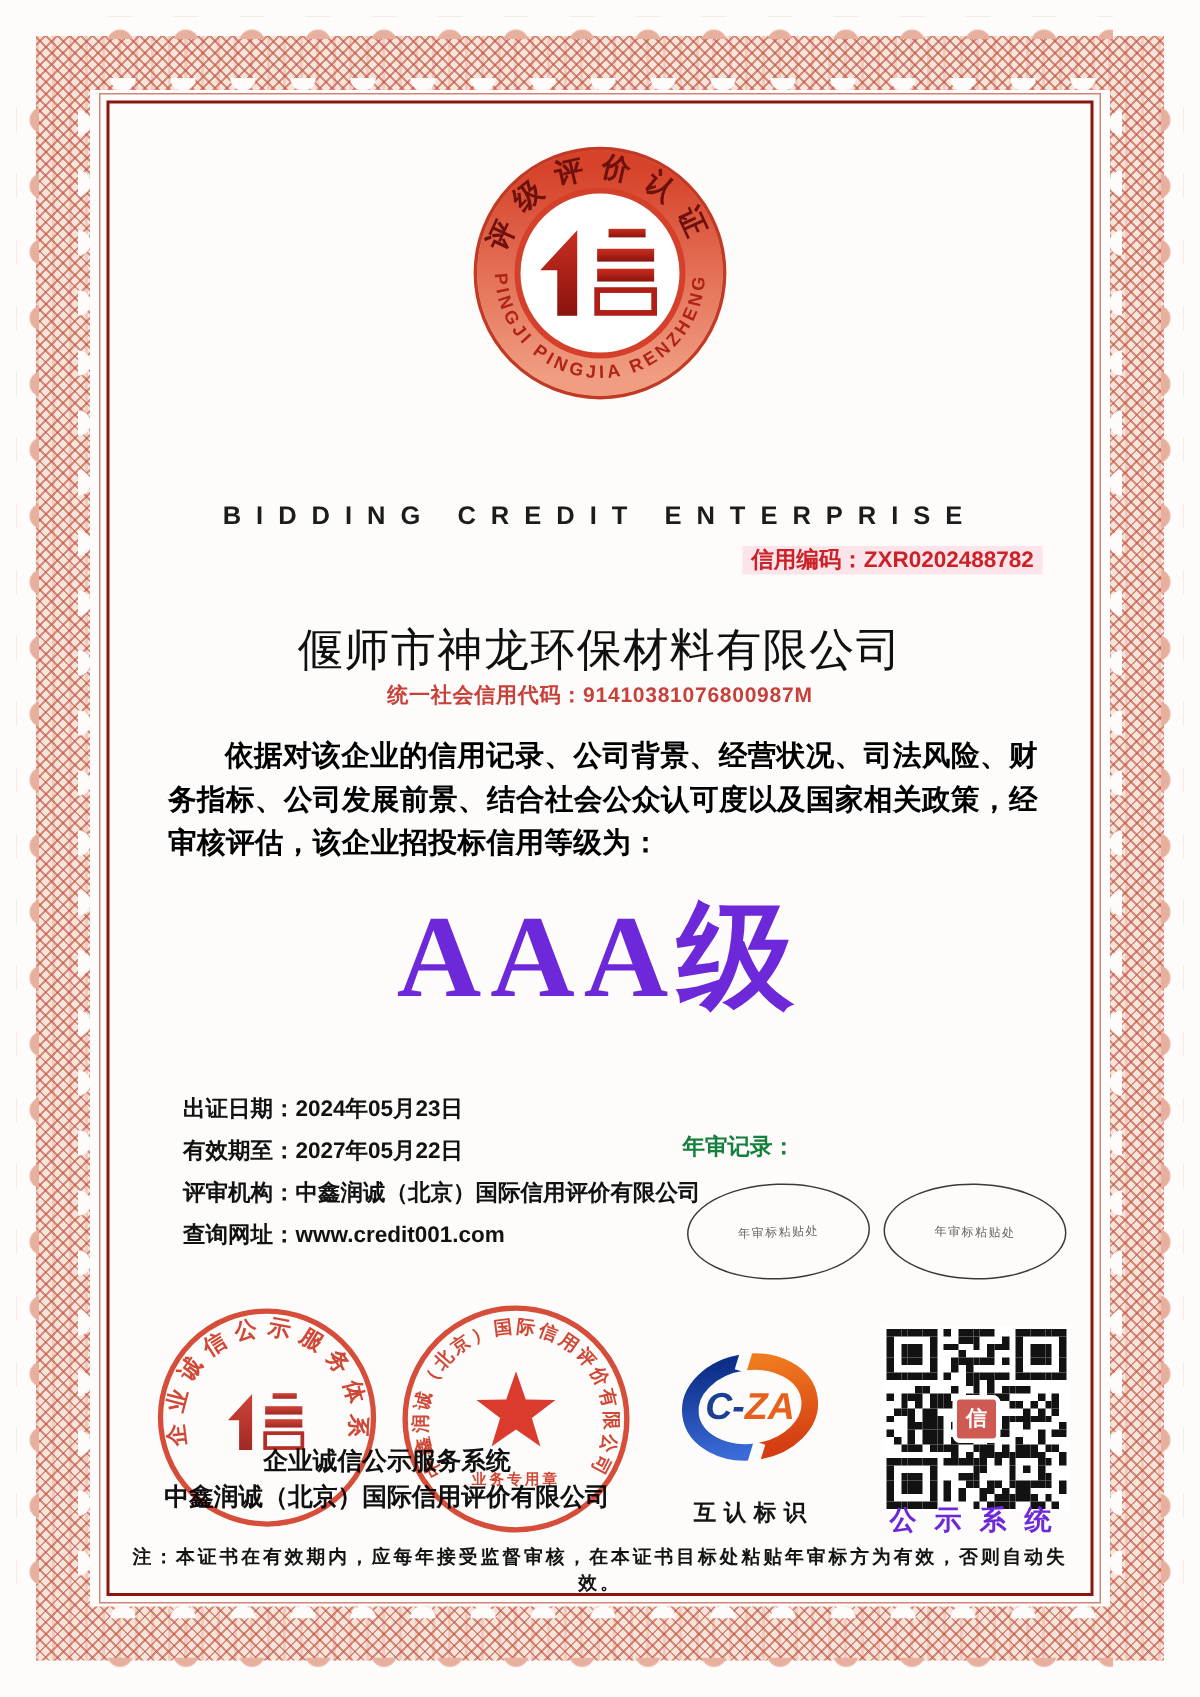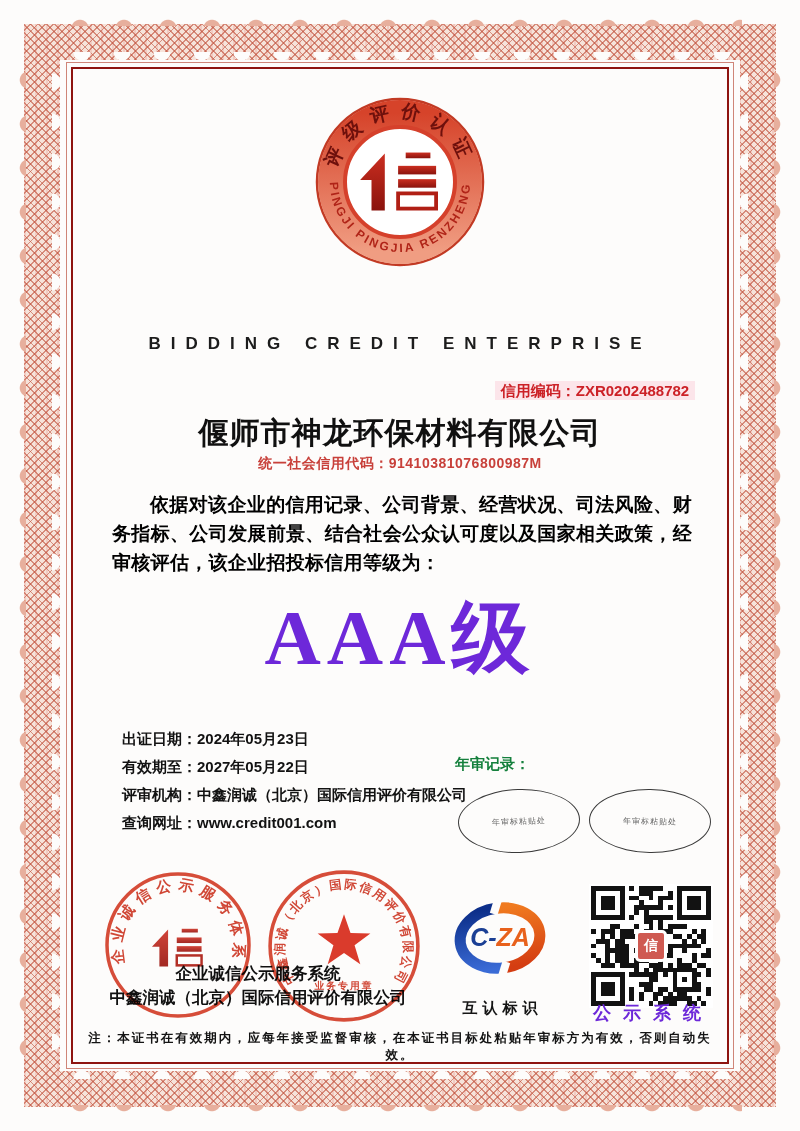--- a/index.html
+++ b/index.html
@@ -32,23 +32,23 @@
     background:radial-gradient(circle at 100% 50%, #fdfcfb 0 8px, transparent 9px);background-size:14px 40px;}
   .frame{position:absolute;left:71px;right:71px;top:67px;bottom:67px;border:2.5px solid #8e1410;}
   .frame::before{content:'';position:absolute;inset:-7px;border:1.5px solid #cf8578;}
   
   .abs{position:absolute;}
   .seal-top{left:312px;top:94px;}
   .title{left:0;right:0;top:268px;text-align:center;font-size:54px;font-weight:900;
     letter-spacing:6px;color:#151515;}
   .subtitle{left:0;right:0;top:334px;text-align:center;font-size:17px;font-weight:700;
     letter-spacing:10px;color:#1c1c1c;}
-  .credit-no{left:430px;width:330px;top:364px;text-align:center;font-size:15px;font-weight:700;color:#cc2127;margin-top:18px;}
+  .credit-no{left:430px;width:330px;top:364px;text-align:center;font-size:15px;font-weight:700;color:#cc2127;}
   .credit-no .hl{background:rgba(249,195,210,.40);padding:1px 6px;}
-  .company{left:0;right:0;top:413px;text-align:center;font-size:30px;font-weight:700;
+  .company{left:0;right:0;top:413px;text-align:center;font-size:30px;font-weight:400;
     letter-spacing:1px;color:#101010;}
   .uscc{left:0;right:0;top:455px;text-align:center;font-size:14px;font-weight:700;
     color:#c8403a;letter-spacing:.5px;}
   .bodytext{left:112px;width:580px;top:491px;font-family:"Liberation Serif",serif;
     font-size:19px;font-weight:700;color:#000000;text-align:justify;text-indent:2em;
     line-height:1.52;letter-spacing:.3px;}
   .rating{left:0;right:0;top:586px;text-align:center;font-family:"Liberation Serif",serif;
     font-size:78px;font-weight:900;color:#6d28d9;letter-spacing:6px;}
   .info{left:94px;top:730px;font-size:15px;font-weight:700;color:#121212;}
   .info .row{margin-bottom:9px;white-space:nowrap;margin-left:28px;}

